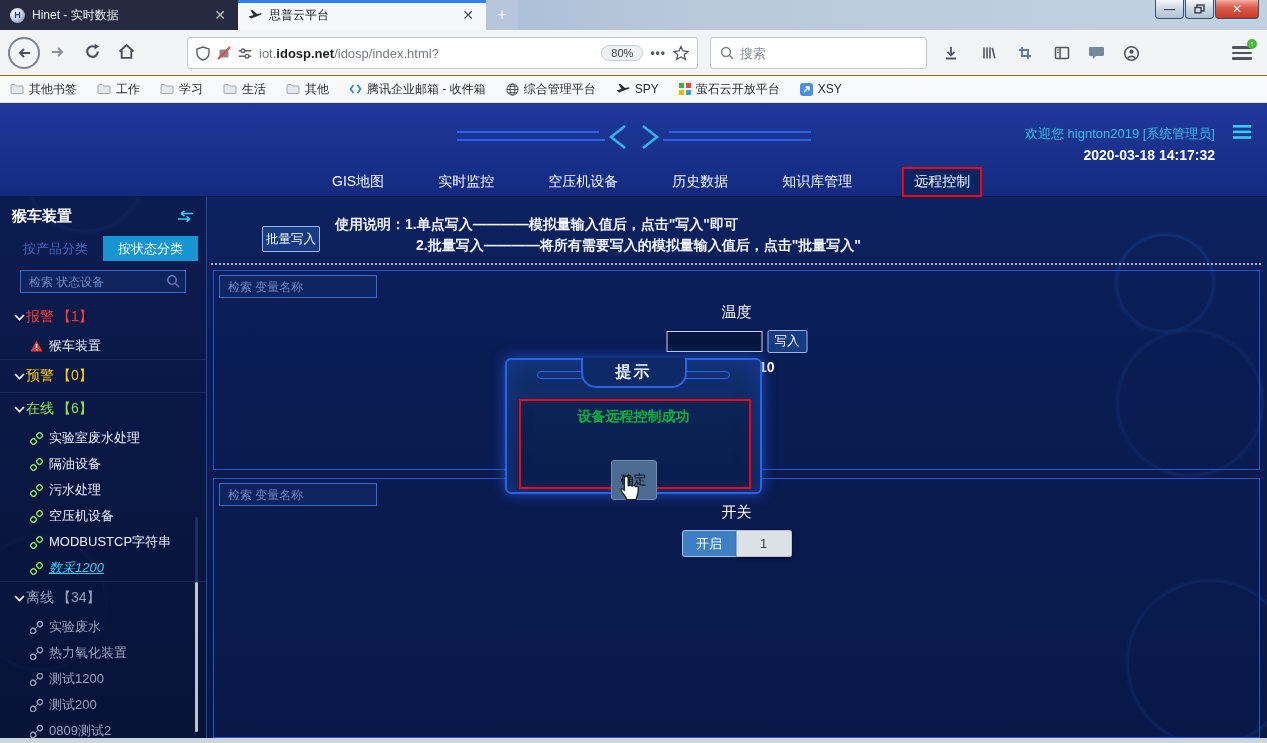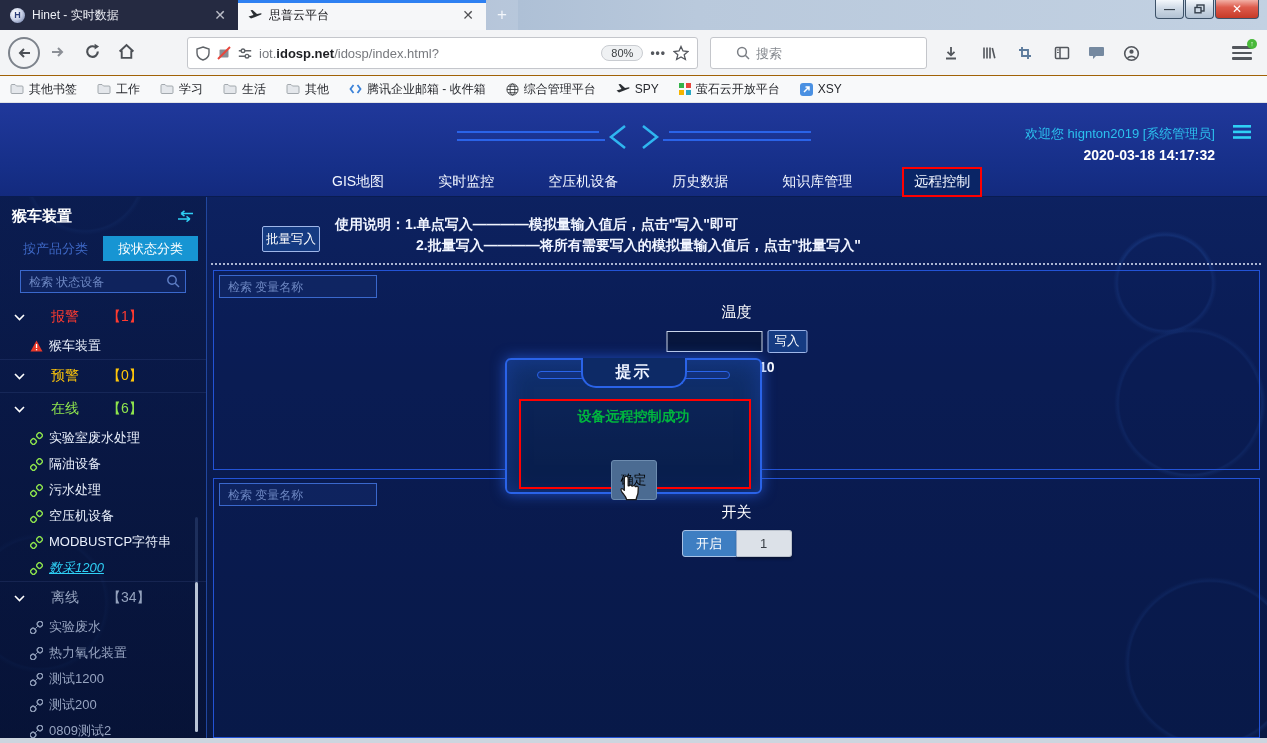--- a/index.html
+++ b/index.html
@@ -18,21 +18,21 @@
   .winbtn{width:29px;height:19px;border:1px solid #3d5268;border-top:none;border-radius:0 0 4px 4px;background:linear-gradient(#f4f8fc,#cfdae6 45%,#b2c2d3);display:flex;align-items:center;justify-content:center;color:#35404c;font-size:11px;font-weight:bold}
   .winbtn.close{width:44px;background:linear-gradient(#f2b0a6,#de5c4d 40%,#c63a27);color:#fff;font-size:12px}
 
   .toolbar{position:absolute;top:30px;left:0;right:0;height:46px;background:#f3f4f6;border-bottom:1px solid #a16207}
   .nav-btn{position:absolute;top:7px;display:flex;align-items:center;justify-content:center}
   .urlbar{position:absolute;left:187px;top:7px;width:511px;height:32px;background:#fff;border:1px solid #c4c6cb;border-radius:3px;display:flex;align-items:center;gap:7px;padding:0 8px;font-size:13px}
   .url-text{flex:1;white-space:nowrap;overflow:hidden;color:#77797e}
   .url-text .dom{color:#1d1e22;font-weight:600}
   .zoom-pill{border:1px solid #c9ccd1;background:#eff1f3;border-radius:10px;padding:1px 9px;font-size:11px;color:#3c4043}
   .dots{color:#55585e;font-weight:bold;letter-spacing:1px;font-size:12px}
-  .searchbox{position:absolute;left:710px;top:7px;width:217px;height:32px;background:#fff;border:1px solid #c4c6cb;border-radius:3px;display:flex;align-items:center;gap:6px;padding:0 25px}
+  .searchbox{position:absolute;left:710px;top:7px;width:217px;height:32px;background:#fff;border:1px solid #c4c6cb;border-radius:3px;display:flex;align-items:center;gap:6px;padding:0 9px}
   .searchbox input{border:none;outline:none;font-size:13px;width:100%;background:transparent;color:#222}
   .searchbox input::placeholder{color:#83878d}
   .tool-ic{position:absolute;top:14px;width:18px;height:18px;display:flex;align-items:center;justify-content:center}
   .hamburger{position:absolute;top:13px;left:1232px;width:20px;height:20px}
   .hamburger i{display:block;height:2.4px;background:#52565c;margin:3.2px 0;border-radius:1px}
   .hamburger .badge{position:absolute;top:-4px;right:-5px;width:10px;height:10px;border-radius:50%;background:#49b93a;color:#fff;font-size:7px;line-height:10px;text-align:center;font-weight:bold}
 
   .bookmarksbar{position:absolute;top:76px;left:0;right:0;height:27px;background:#f8f9fa;border-bottom:1px solid #e2e3e6;display:flex;align-items:center;gap:20px;padding:0 10px;font-size:12px;color:#27292e}
   .bm{display:flex;align-items:center;gap:5px;white-space:nowrap}
 
@@ -59,21 +59,21 @@
   .sidebar{position:absolute;left:0;top:94px;width:207px;bottom:0;border-right:1px solid #21479f;background:linear-gradient(180deg,rgba(10,26,72,.65),rgba(6,16,48,.65))}
   .sb-head{display:flex;align-items:center;justify-content:space-between;padding:10px 12px 6px;font-size:15px;font-weight:bold;color:#fff}
   .sb-tabs{display:flex;margin:4px 8px 8px;font-size:13px}
   .sb-tab{flex:1;height:25px;display:flex;align-items:center;justify-content:center;color:#3e68c6}
   .sb-tab.active{background:#1795d3;color:#fff}
   .sb-search{position:relative;margin:9px 20px 4px}
   .sb-search input,.var-search{height:23px;background:rgba(18,42,105,.6);border:1px solid #3a68cc;color:#d0dcf5;font-size:12px;padding:0 8px;outline:none;width:100%}
   .sb-search input::placeholder,.var-search::placeholder{color:#6d87c2}
   .sb-search .mag{position:absolute;right:6px;top:4px}
   .tree{margin-top:8px;font-size:13px}
-  .tree-group{display:flex;align-items:center;gap:26px;padding:7px 14px;font-size:14px;border-top:1px solid rgba(120,150,220,.12)}
+  .tree-group{display:flex;align-items:center;gap:1px;padding:7px 14px;font-size:14px;border-top:1px solid rgba(120,150,220,.12)}
   .tree-group:first-child{border-top:none}
   .g-count{margin-left:2px}
   .tree-item{display:flex;align-items:center;gap:6px;padding:4px 0 4px 30px;color:#eaf0fc}
   .tree-item.offline{color:#97a4c0}
   .tree-item.selected span.t{color:#2fd0f5;font-style:italic;text-decoration:underline}
   .tree-item .ic{display:flex;flex:none}
   .sb-scroll{position:absolute;right:8px;top:320px;bottom:6px;width:3px;background:rgba(130,160,220,.18);border-radius:2px}
   .sb-scroll .thumb{position:absolute;bottom:0;width:3px;height:150px;background:#b9c4d6;border-radius:2px}
 
   .main{position:absolute;left:207px;top:94px;right:0;bottom:0}

